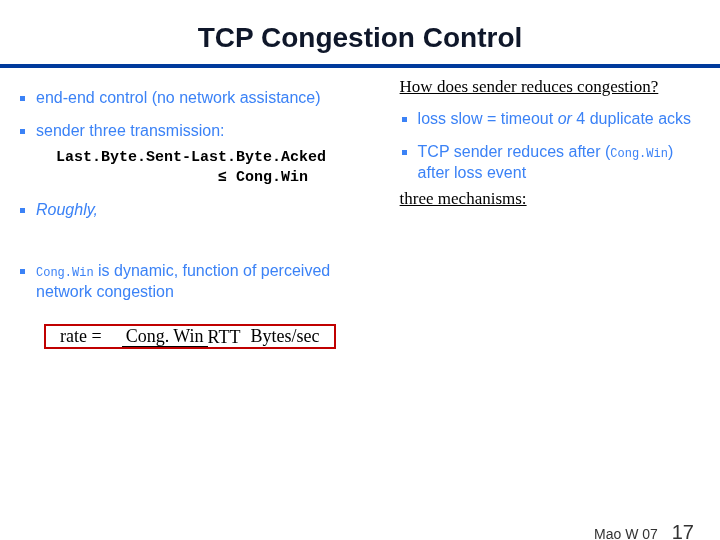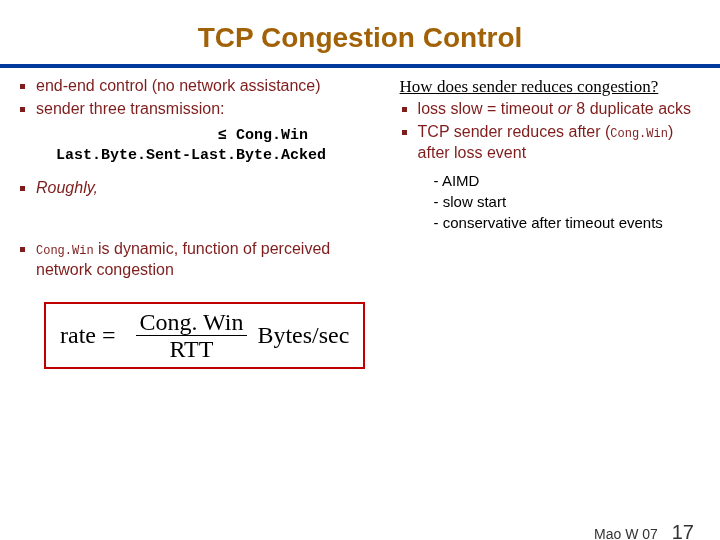--- a/index.html
+++ b/index.html
@@ -16,21 +16,21 @@
   .slide {
     width: 720px;
     height: 540px;
     position: relative;
   }
   .title {
     text-align: center;
     font-weight: bold;
     font-size: 28px;
     margin-top: 22px;
-    color: #a16207;
+    color: #0f172a;
   }
   .rule {
     width: 100%;
     height: 4px;
     background: #003a9c;
     margin-top: 10px;
   }
   .content {
     display: flex;
     margin-top: 8px;
@@ -46,21 +46,22 @@
   }
   ul.square {
     list-style-type: square;
     margin: 0 0 0 18px;
     padding: 0;
   }
   ul.square > li {
     font-size: 16px;
     line-height: 1.3;
     margin-bottom: 2px;
-    color: #7f1d1d;
+    color: #3b82f6;
+    margin-top: 12px;
   }
   .mono {
     font-family: "Courier New", monospace;
     font-size: 12px;
     white-space: pre;
   }
   .codeblock {
     font-family: "Courier New", monospace;
     font-size: 15px;
     font-weight: bold;
@@ -83,28 +84,28 @@
   }
   .dashlist li {
     font-size: 15px;
     line-height: 1.4;
   }
   .ratebox {
     border: 2px solid #c00000;
     display: inline-flex;
     align-items: center;
     margin: 20px 0 0 26px;
-    padding: 6px 14px;
+    padding: 0 14px;
     font-family: "Times New Roman", serif;
-    font-size: 24px;
+    font-size: 18px;
   }
   .rate-eq { margin-right: 20px; }
   .rate-frac {
     display: inline-flex;
-    flex-direction: column;
+    flex-direction: row;
     align-items: center;
     margin-right: 10px;
     line-height: 1.0;
   }
   .rate-frac .num { border-bottom: 1.5px solid #000; padding: 0 4px 1px 4px; }
   .rate-frac .den { padding-top: 1px; }
   .footer {
     position: absolute;
     right: 26px;
     bottom: 18px;
@@ -125,22 +126,22 @@
   <div class="rule"></div>
 
   <div class="content">
 
     <div class="col-left">
       <ul class="square">
         <li>end-end control (no network assistance)</li>
         <li>sender three transmission:</li>
       </ul>
       <div class="codeblock">
+        <div>Last.Byte.Sent-Last.Byte.Acked</div>
         <div style="white-space:pre;">                  ≤ Cong.Win</div>
-        <div>Last.Byte.Sent-Last.Byte.Acked</div>
       </div>
       <ul class="square" style="margin-top:12px;font-style:italic;">
         <li>Roughly,</li>
       </ul>
       <ul class="square" style="margin-top:40px;">
         <li>
           <span class="mono">Cong.Win</span><span> is dynamic, function of perceived network congestion</span>
         </li>
       </ul>
       <div class="ratebox">
@@ -150,31 +151,27 @@
           <span class="den">RTT</span>
         </span>
         <span>Bytes/sec</span>
       </div>
     </div>
 
     <div class="col-right">
       <div class="heading serif under">How does  sender reduces congestion?</div>
       <ul class="square" style="margin-top:2px;">
         <li>
-          <span>loss slow = timeout </span><span class="italic">or</span><span> 8 duplicate acks</span>
+          <span>loss slow = timeout </span><span class="italic">or</span><span> 4 duplicate acks</span>
         </li>
         <li>
           <span>TCP sender reduces after (</span><span class="mono">Cong.Win</span><span>) after loss event</span>
         </li>
       </ul>
-      <ul class="dashlist">
-        <li>AIMD</li>
-        <li>slow start</li>
-        <li>conservative after timeout events</li>
-      </ul>
+      <div class="heading serif under" style="margin-top:4px;">three mechanisms:</div>
     </div>
   </div>
 
   <div class="footer">
     <span>Mao W 07</span>
     <span class="pg">17</span>
   </div>
 </div>
 
 </body></html>

